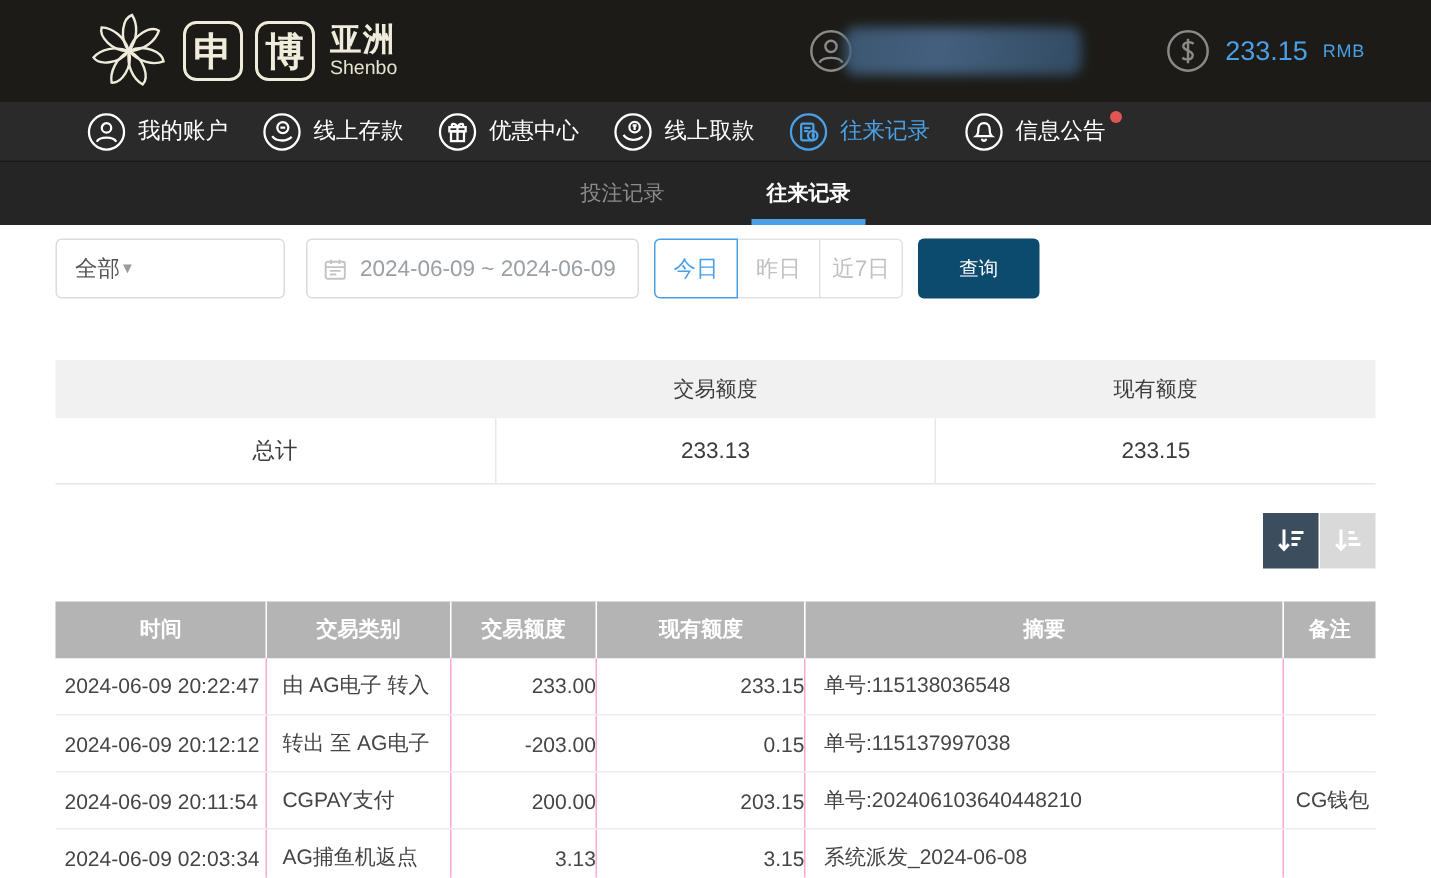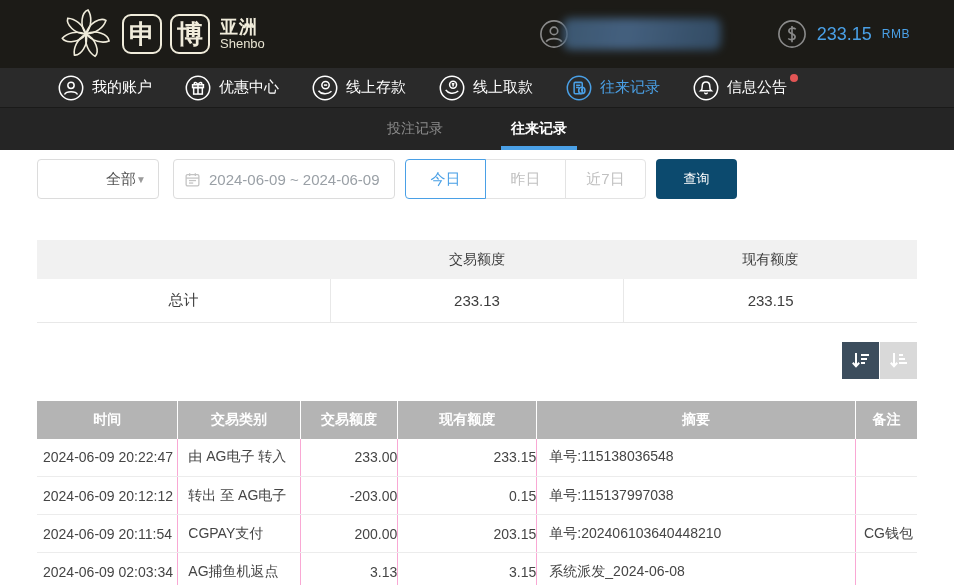--- a/index.html
+++ b/index.html
@@ -6,55 +6,55 @@
   html,body { width:954px; height:585px; overflow:hidden; }
   body { font-family:"Liberation Sans","DejaVu Sans",sans-serif; background:#fff; color:#3d3d3d; }
   .page { width:954px; height:585px; position:relative; background:#fff; }
 
   
   .top-header { height:68px; background:#1c1b17; display:flex; align-items:center; justify-content:space-between; padding:0 44px 0 58px; }
   .brand { display:flex; align-items:center; gap:8px; color:#f0ecdb; }
   .brand svg.flower { width:56px; height:56px; }
   .logo-box { display:inline-flex; align-items:center; justify-content:center; width:40px; height:40px; border:2px solid #f0ecdb; border-radius:9px; font-size:26px; font-weight:700; color:#f0ecdb; }
   .brand-right { display:flex; flex-direction:column; line-height:1.05; margin-left:2px; }
-  .brand-region { font-size:18px; font-weight:700; letter-spacing:1px; }
+  .brand-region { font-size:21px; font-weight:700; letter-spacing:1px; }
   .brand-en { font-size:13px; color:#e8e4d2; }
   .header-right { display:flex; align-items:center; gap:56px; }
   .user-group { display:flex; align-items:center; }
   .round-icon { width:30px; height:30px; color:#8a8a8a; flex:0 0 auto; }
   .redacted { width:158px; height:32px; margin-left:-6px; border-radius:8px;
       background:linear-gradient(100deg,#3f5d7a 0%,#49688a 40%,#35506b 100%); filter:blur(4px); opacity:.9; }
   .balance-group { display:flex; align-items:center; gap:10px; }
   .balance-amount { color:#4aa0e6; font-size:18px; font-weight:400; }
   .balance-currency { color:#4aa0e6; font-size:12px; letter-spacing:.5px; }
 
   
-  .mainnav { height:40px; background:#2a2a2a; display:flex; align-items:center; padding-left:58px; gap:33px; border-bottom:1px solid #1a1a19; }
+  .mainnav { height:40px; background:#2a2a2a; display:flex; align-items:center; padding-left:58px; gap:23px; border-bottom:1px solid #1a1a19; }
   .nav-item { display:flex; align-items:center; gap:8px; color:#ffffff; font-size:15px; cursor:pointer; }
   .nav-item .navicon { width:26px; height:26px; color:#ffffff; }
   .nav-item.active { color:#4aa0e6; }
   .nav-item.active .navicon { color:#4aa0e6; }
   .nav-label { position:relative; }
   .nav-badge { position:absolute; top:-4px; right:-11px; width:8px; height:8px; border-radius:50%; background:#e25555; }
 
   
   .subnav { height:42px; background:#252525; display:flex; align-items:stretch; justify-content:center; gap:48px; }
   .subtab { display:flex; align-items:center; color:#8c8c8c; font-size:14px; position:relative; padding:0 10px; cursor:pointer; }
   .subtab.active { color:#ffffff; font-weight:700; }
   .subtab.active::after { content:""; position:absolute; left:0; right:0; bottom:0; height:4px; background:#4aa0e6; }
 
   
   .content { padding:9px 37px 0 37px; }
   .filter-row { display:flex; align-items:center; }
-  .select-box { width:122px; height:40px; border:1px solid #dcdcdc; border-radius:4px; display:flex; align-items:center; justify-content:flex-end; padding:0 12px; font-size:15px; color:#555; background:#fff; cursor:pointer; }
+  .select-box { width:153px; height:40px; border:1px solid #dcdcdc; border-radius:4px; display:flex; align-items:center; justify-content:flex-start; padding:0 12px; font-size:15px; color:#555; background:#fff; cursor:pointer; }
   .select-caret { color:#9b9b9b; font-size:10px; }
   .date-box { width:222px; height:40px; border:1px solid #dcdcdc; border-radius:4px; display:flex; align-items:center; gap:8px; padding:0 10px; margin-left:14px; font-size:15px; color:#9aa0a6; background:#fff; cursor:text; }
   .cal-icon { width:17px; height:17px; color:#c3c3c3; }
   .seg-group { display:flex; margin-left:10px; }
-  .seg-btn { width:81px; height:40px; background:#fff; border:1px solid #e3e3e3; margin-left:-1px; font-size:15px; color:#c0c0c0; display:flex; align-items:center; justify-content:center; cursor:pointer; }
+  .seg-btn { width:56px; height:40px; background:#fff; border:1px solid #e3e3e3; margin-left:-1px; font-size:15px; color:#c0c0c0; display:flex; align-items:center; justify-content:center; cursor:pointer; }
   .seg-btn:first-child { margin-left:0; border-radius:4px 0 0 4px; }
   .seg-btn:last-child { border-radius:0 4px 4px 0; }
   .seg-btn.active { border:1px solid #4aa0e6; color:#4aa0e6; z-index:2; }
   .query-btn { width:81px; height:40px; margin-left:10px; background:#0c4a6e; border:none; border-radius:4px; color:#fff; font-size:13px; cursor:pointer; font-family:inherit; }
 
   
   .summary-table { width:100%; margin-top:41px; border-collapse:collapse; table-layout:fixed; }
   .summary-table thead td { background:#f1f1f1; height:39px; text-align:center; font-size:14px; color:#3d3d3d; }
   .summary-table tbody td { background:#fff; height:43px; text-align:center; font-size:15px; color:#3d3d3d; border-bottom:1px solid #e8e8e8; }
   .summary-table tbody td + td { border-left:1px solid #e8e8e8; }
@@ -132,36 +132,36 @@
       <svg class="navicon" viewBox="0 0 24 24" fill="none" stroke="currentColor" stroke-width="1.4">
         <circle cx="12" cy="12" r="10.8"></circle>
           <circle cx="12" cy="9.5" r="2.9"></circle>
           <path d="M6 18 C 7.8 14.7, 16.2 14.7, 18 18"></path>
       </svg>
       <span class="nav-label">我的账户</span>
     </div>
     <div class="nav-item">
       <svg class="navicon" viewBox="0 0 24 24" fill="none" stroke="currentColor" stroke-width="1.4">
         <circle cx="12" cy="12" r="10.8"></circle>
+          <circle cx="12.5" cy="9.3" r="3.4"></circle>
+          <line x1="11" y1="9.3" x2="14" y2="9.3"></line>
+        <path d="M6 14.5 C 8 17.5, 14 18.5, 18 15"></path>
+      </svg>
+      <span class="nav-label">线上存款</span>
+    </div>
+    <div class="nav-item">
+      <svg class="navicon" viewBox="0 0 24 24" fill="none" stroke="currentColor" stroke-width="1.4">
+        <circle cx="12" cy="12" r="10.8"></circle>
           <rect x="7" y="9" width="10" height="2.6"></rect>
           <rect x="8" y="11.6" width="8" height="6"></rect>
           <line x1="12" y1="9" x2="12" y2="17.6"></line>
         <path d="M12 9 C 10.5 5.8, 7.2 6.8, 9 9"></path>
           <path d="M12 9 C 13.5 5.8, 16.8 6.8, 15 9"></path>
       </svg>
       <span class="nav-label">优惠中心</span>
-    </div>
-    <div class="nav-item">
-      <svg class="navicon" viewBox="0 0 24 24" fill="none" stroke="currentColor" stroke-width="1.4">
-        <circle cx="12" cy="12" r="10.8"></circle>
-          <circle cx="12.5" cy="9.3" r="3.4"></circle>
-          <line x1="11" y1="9.3" x2="14" y2="9.3"></line>
-        <path d="M6 14.5 C 8 17.5, 14 18.5, 18 15"></path>
-      </svg>
-      <span class="nav-label">线上存款</span>
     </div>
     <div class="nav-item">
       <svg class="navicon" viewBox="0 0 24 24" fill="none" stroke="currentColor" stroke-width="1.4">
         <circle cx="12" cy="12" r="10.8"></circle>
           <circle cx="13" cy="9" r="3.2"></circle>
           <path d="M13 7.3 v3.4 M11.8 8 h2.4"></path>
         <path d="M6.2 13.8 C 8 16.8, 13.5 18.3, 17.8 14.8"></path>
       </svg>
       <span class="nav-label">线上取款</span>
     </div>

